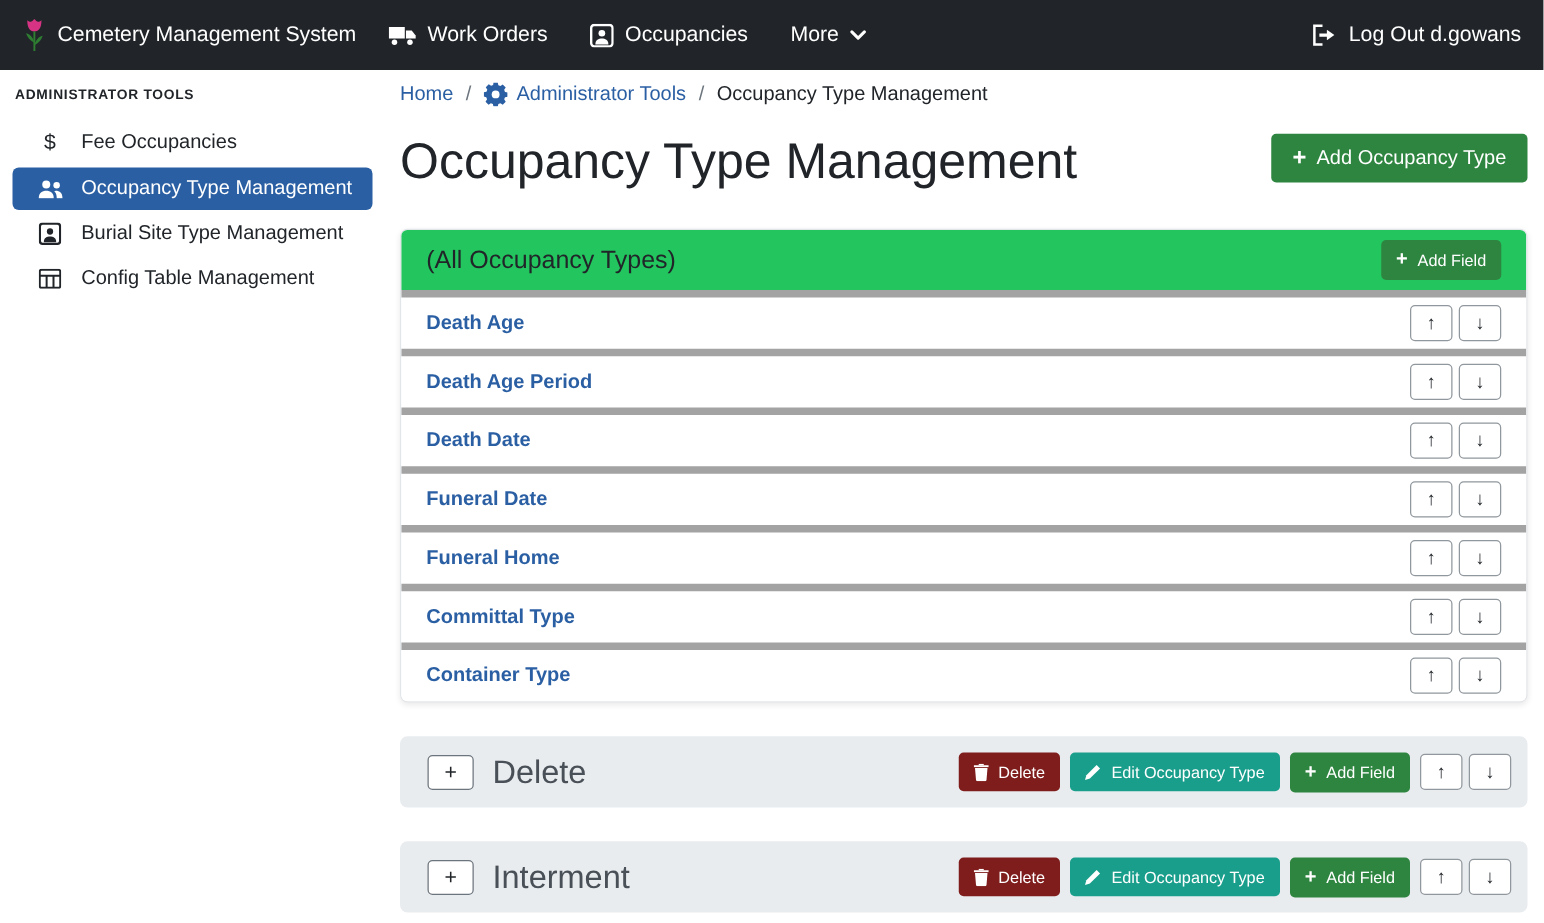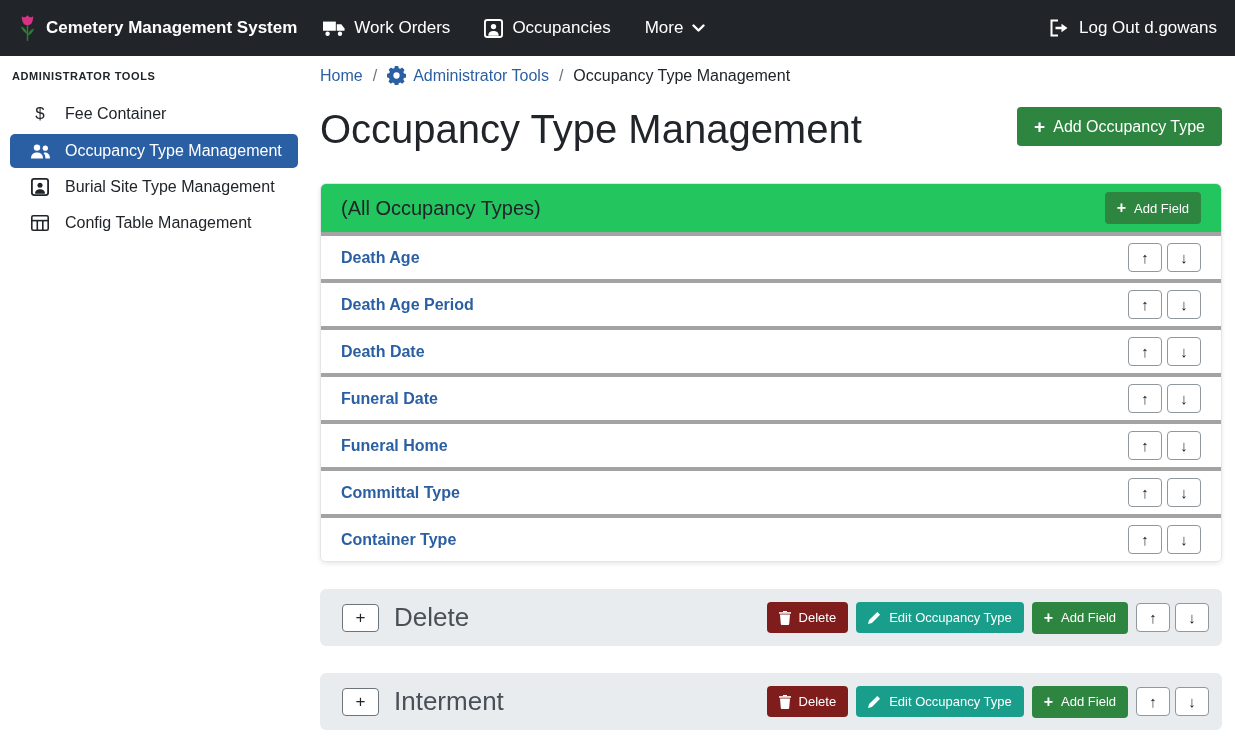--- a/index.html
+++ b/index.html
@@ -2,21 +2,21 @@
 <html><head>
 <meta charset="utf-8">
 <style>
   * { box-sizing: border-box; margin: 0; padding: 0; }
   html, body { background: #fff; }
   body { font-family: "Liberation Sans", "DejaVu Sans", sans-serif; }
   .viewport { width: 1235px; height: 738px; overflow: hidden; position: relative; background: #fff; }
 
   
   .navbar { height: 56px; background: #212529; color: #fff; display: flex; align-items: center; padding: 0 18px; }
-  .brand { display: flex; align-items: center; gap: 9px; font-weight: 700; font-size: 17px; color: #fff; text-decoration: none; }
+  .brand { display: flex; align-items: center; gap: 9px; font-weight: 400; font-size: 17px; color: #fff; text-decoration: none; }
   .nav-links { display: flex; align-items: center; gap: 34px; margin-left: 26px; }
   .nav-link { display: flex; align-items: center; gap: 9px; color: #fff; text-decoration: none; font-size: 17px; }
   .nav-right { margin-left: auto; }
 
   
   .layout { display: flex; height: 682px; }
   .sidebar { width: 310px; flex: 0 0 310px; padding-top: 10px; }
   .sidebar-heading { font-size: 11px; font-weight: 700; letter-spacing: .6px; color: #212529; padding: 4px 14px 12px 12px; }
   .side-item { display: flex; align-items: center; gap: 13px; margin: 2px 12px 2px 10px; padding: 8px 10px 8px 18px; border-radius: 5px; color: #212529; text-decoration: none; font-size: 16px; }
   .side-item .ico { width: 24px; display: flex; justify-content: center; align-items: center; font-size: 17px; color: #212529; }
@@ -45,21 +45,21 @@
   .plus-glyph { font-weight: 700; font-size: 16px; line-height: 1; }
   .btn-lg .plus-glyph { font-size: 19px; }
 
   .arrow-btn { width: 34px; height: 29px; background: #fff; border: 1px solid #90979d; border-radius: 4px; display: inline-flex; align-items: center; justify-content: center; font-size: 15px; color: #212529; cursor: pointer; padding: 0; }
   .arrow-pair { display: inline-flex; gap: 5px; }
 
   
   .card { border-radius: 6px; border: 1px solid #e3e6e9; box-shadow: 0 2px 5px rgba(0,0,0,.09); overflow: hidden; background: #fff; }
   .card-header { background: #22c55e; display: flex; justify-content: space-between; align-items: center; padding: 8px 20px; height: 48px; }
   .card-title { font-size: 20px; color: #212529; }
-  .field-row { display: flex; justify-content: space-between; align-items: center; padding: 8px 20px; height: 47px; border-top: 4px solid #a3a3a3; background: #fff; }
+  .field-row { display: flex; justify-content: space-between; align-items: center; padding: 8px 20px; height: 47px; border-top: 6px solid #a3a3a3; background: #fff; }
   .field-row:first-of-type { border-top: none; }
   .field-link { color: #2b5fa3; font-weight: 700; font-size: 16px; text-decoration: none; }
 
   
   .type-bar { margin-top: 27px; background: #e9ecef; border-radius: 6px; height: 57px; display: flex; align-items: center; padding: 0 13px 0 22px; }
   .expand-btn { width: 37px; height: 28px; background: #fff; border: 1px solid #6c757d; border-radius: 4px; display: inline-flex; align-items: center; justify-content: center; font-size: 17px; color: #212529; cursor: pointer; }
   .type-name { font-size: 26px; font-weight: 500; color: #495057; margin-left: 15px; }
   .type-actions { margin-left: auto; display: flex; align-items: center; gap: 8px; }
 
   svg { display: block; }
@@ -123,21 +123,21 @@
     </a>
   </nav>
 
   <div class="layout">
 
     <aside class="sidebar">
       <div class="sidebar-heading">ADMINISTRATOR TOOLS</div>
 
       <a class="side-item">
         <span class="ico">$</span>
-        <span>Fee Container</span>
+        <span>Fee Occupancies</span>
       </a>
 
       <a class="side-item active">
         <span class="ico">
           <svg width="21" height="16" viewBox="0 0 21 16">
             <circle cx="7" cy="4.6" r="3.2" fill="#fff"></circle>
             <path d="M1 15.5 c0-4.2 2.7-6 6-6 s6 1.8 6 6 z" fill="#fff"></path>
             <circle cx="15.3" cy="5.2" r="2.6" fill="#fff"></circle>
             <path d="M14.6 9.5 c3.2 0 5.4 1.8 5.4 6 h-4.6 c0-2.6-.6-4.6-2-5.6 z" fill="#fff"></path>
           </svg>

